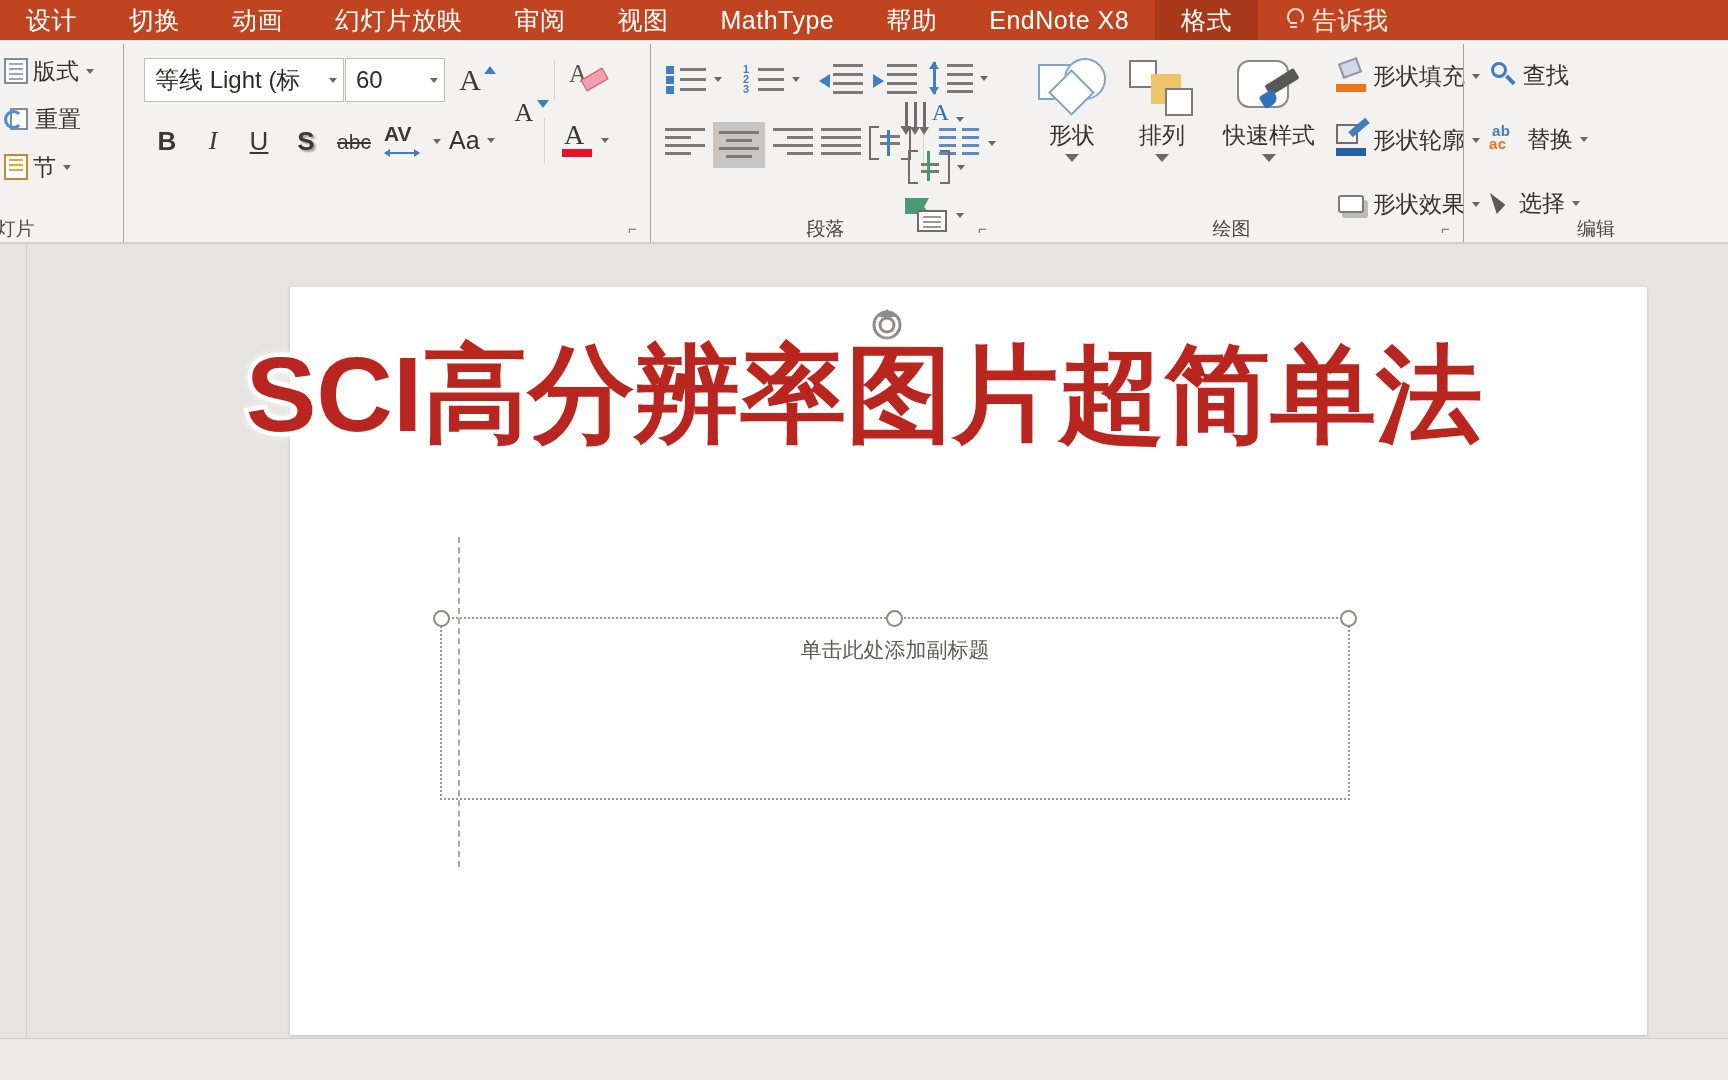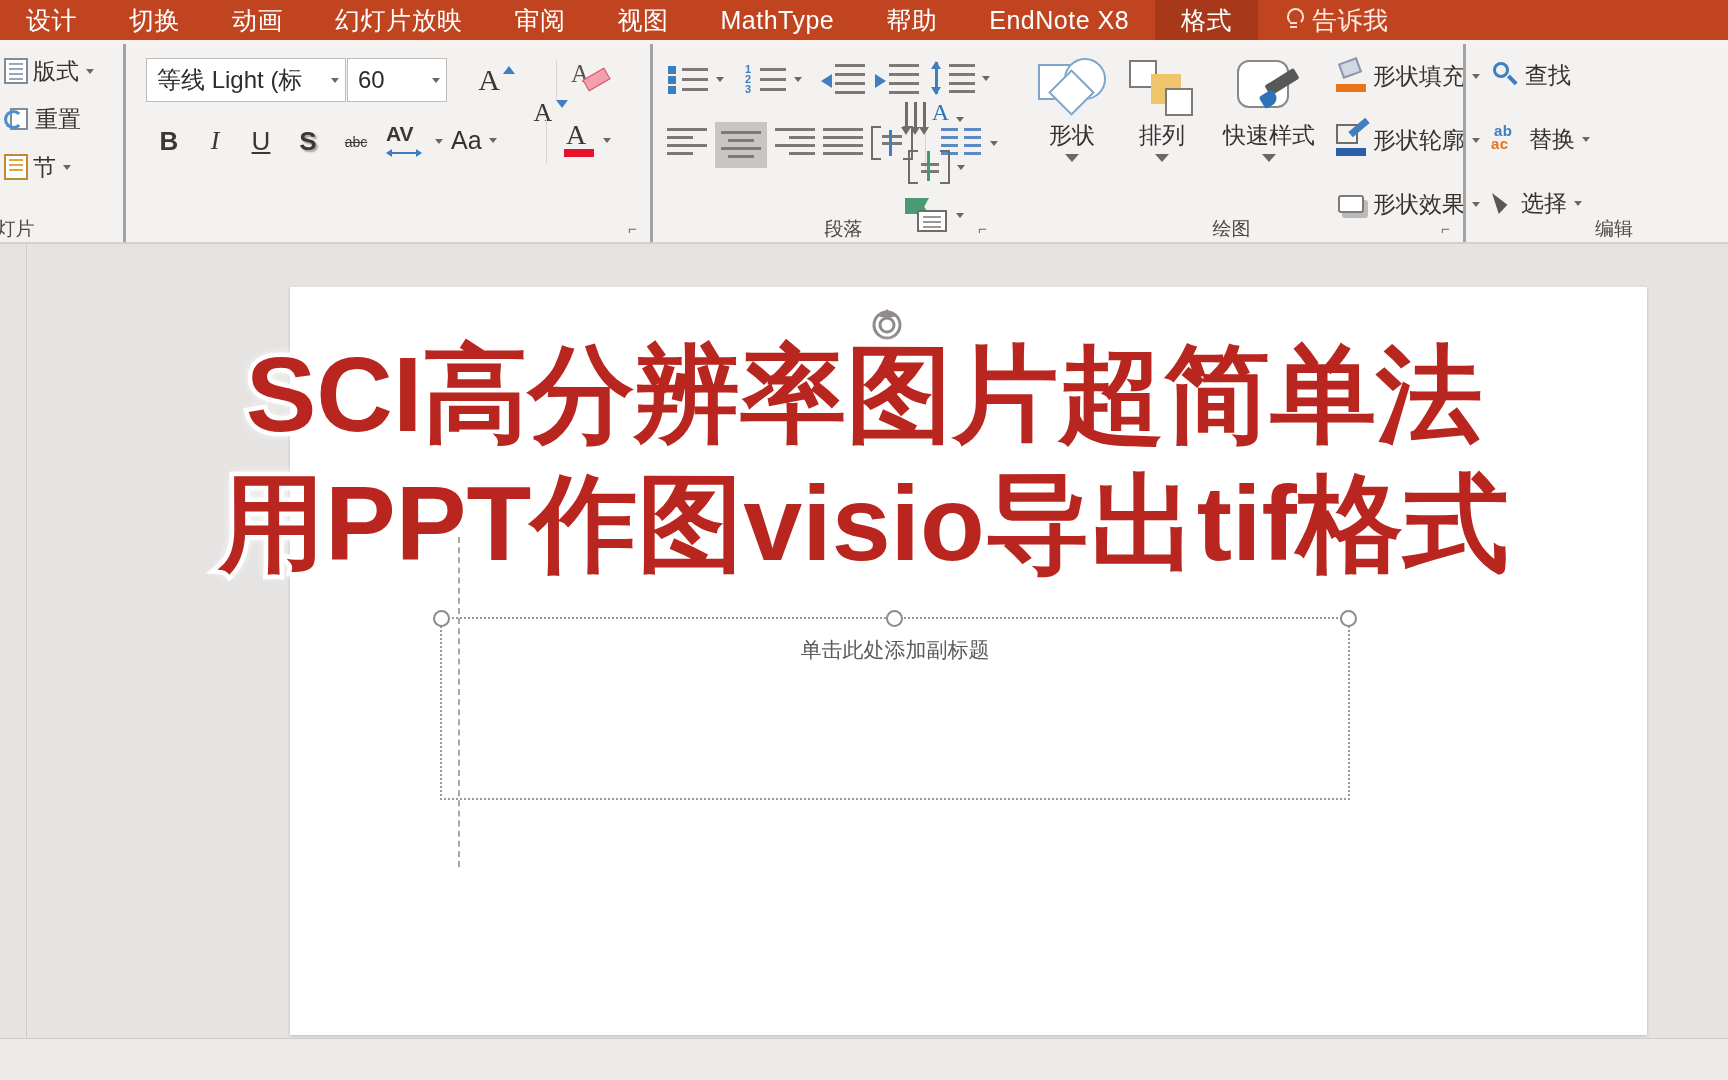--- a/index.html
+++ b/index.html
@@ -91,21 +91,21 @@
     left: 0; top: 0; right: 0;
     height: 4px;
     background: linear-gradient(to bottom, #fdeeea, #f6f4f3);
   }
   .rgroup {
     position: absolute;
     top: 4px;
     height: 198px;
     box-sizing: border-box;
   }
-  .rgroup + .rgroup { border-left: 3px solid #a3a3a3; padding-left: 17px; }
+  .rgroup + .rgroup { border-left: 1px solid #a3a3a3; }
   .glabel {
     position: absolute;
     bottom: 4px;
     width: 100%;
     text-align: center;
     font-size: 19px;
     color: #4a4745;
     line-height: 1;
   }
   .gdiag {
@@ -227,21 +227,21 @@
     width: 25px; height: 13px;
     background: #f2a0ab;
     border: 1.5px solid #d9566c;
     transform: rotate(-30deg);
     box-sizing: border-box;
   }
   .bi { font-size: 26px; font-weight: bold; }
   .ii { font-size: 26px; font-style: italic; font-family: "Liberation Serif", serif; }
   .uu { font-size: 26px; text-decoration: underline; }
   .ss { font-size: 26px; font-weight: bold; text-shadow: 2px 2px 2px rgba(0,0,0,.35); }
-  .abc-strike { font-size: 14px; text-decoration: line-through; }
+  .abc-strike { font-size: 21px; text-decoration: line-through; }
   .avspan { position: relative; width: 42px; height: 34px; }
   .avspan .t { position: absolute; left: 0; top: -2px; font-size: 21px; font-weight: bold; color: #3a3735; }
   .avspan .ar {
     position: absolute; left: 1px; bottom: 4px; width: 34px; height: 2px; background: #3f7fbf;
   }
   .avspan .ar::before, .avspan .ar::after {
     content:""; position:absolute; top:-3px; width:0; height:0;
     border-top: 4px solid transparent; border-bottom: 4px solid transparent;
   }
   .avspan .ar::before { left:-1px; border-right: 6px solid #3f7fbf; }
@@ -792,17 +792,16 @@
     <div class="ph-sub" style="left:150px; top:330px; width:910px; height:183px;">
       <div class="sub-text">单击此处添加副标题</div>
       <div class="handle" style="left:-9px; top:-9px;"></div>
       <div class="handle" style="left:calc(50% - 9px); top:-9px;"></div>
       <div class="handle" style="right:-9px; top:-9px;"></div>
     </div>
   </div>
 
   <div class="overlay">
     <div class="line">SCI高分辨率图片超简单法</div>
-    <div class="line">用PPT作图visio导出tif格式</div>
   </div>
 
   <div class="statusbar"></div>
 </div>
 
 </body></html>

